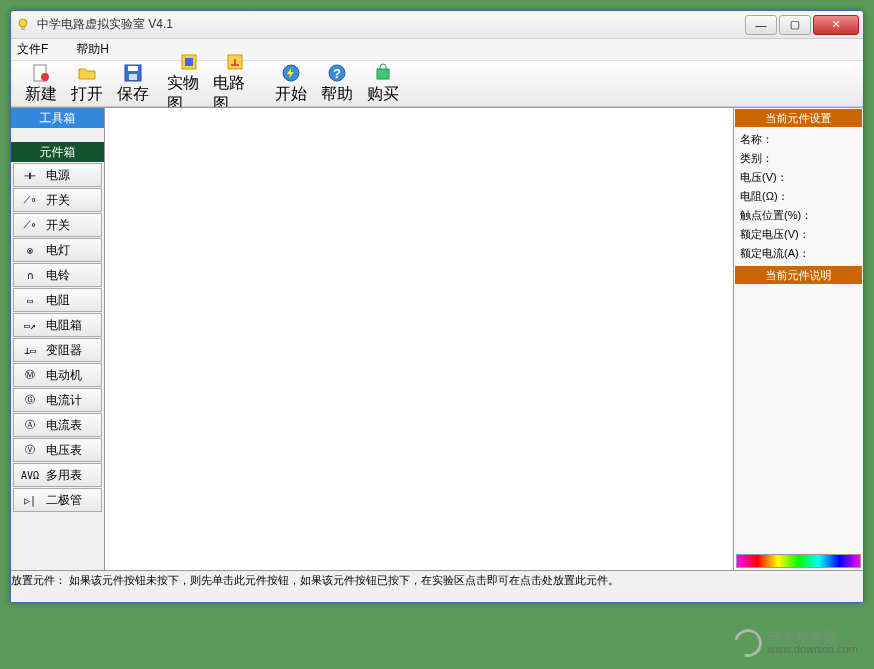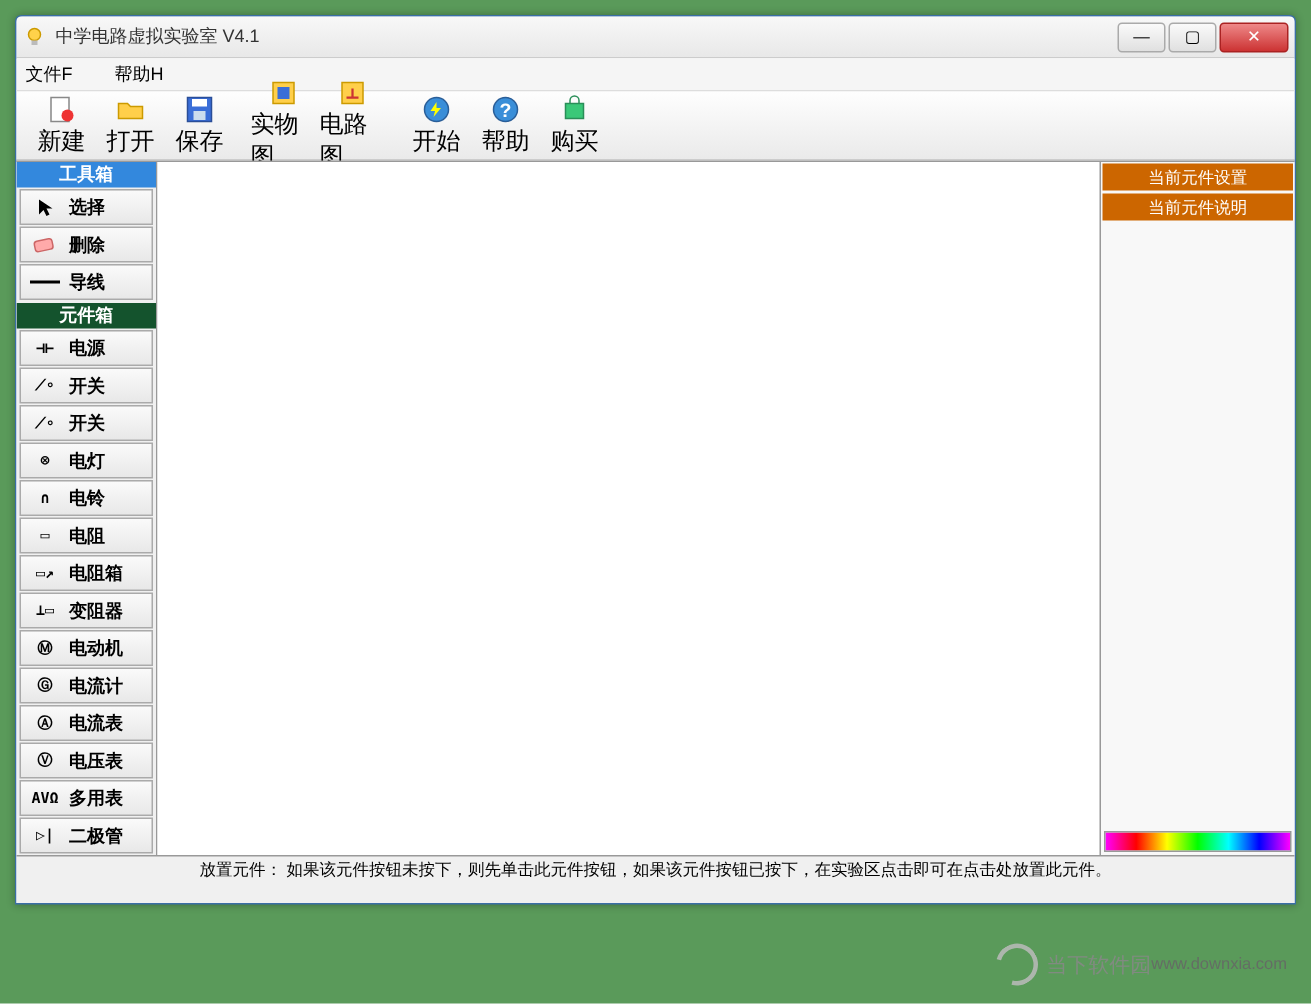--- a/index.html
+++ b/index.html
@@ -12,38 +12,38 @@
 .winbtn { width: 32px; height: 20px; border: 1px solid #aaa; border-radius: 3px; display: flex; align-items: center; justify-content: center; font-size: 11px; background: linear-gradient(#fafafa,#e0e0e0); cursor: pointer; }
 .winbtn.close { background: linear-gradient(#e88,#c33); color: #fff; width: 46px; border-color:#a22;}
 .menubar { height: 22px; background: #f5f5f5; border-bottom: 1px solid #ddd; display: flex; align-items: center; padding: 0 6px; gap: 28px; }
 .menubar span { cursor: pointer; }
 .toolbar { height: 46px; background: linear-gradient(#fefefe,#eaeaea); border-bottom: 1px solid #ccc; display: flex; align-items: center; padding: 2px 8px; gap: 2px; }
 .tbtn { display: flex; flex-direction: column; align-items: center; justify-content: center; width: 44px; height: 42px; cursor: pointer; border-radius: 3px; }
 .tbtn .ticon { width: 22px; height: 22px; display:flex; align-items:center; justify-content:center; }
 .tbtn .tlabel { font-size: 16px; margin-top: 1px; font-family: Liberation Serif, serif; }
 .tsep { width: 8px; }
 .content { flex: 1; display: flex; border-top: 1px solid #999; min-height:0;}
-.leftpanel { width: 94px; background: #f0f0f0; border-right: 1px solid #999; display: flex; flex-direction: column; overflow:hidden;font-weight:bold;}
+.leftpanel { width: 94px; background: #f0f0f0; border-right: 1px solid #999; display: flex; flex-direction: column; overflow:hidden;}
 .boxhdr { height: 20px; color: #fff; display: flex; align-items: center; justify-content: center; font-size: 12px; }
 .boxhdr.toolbox { background: #3388dd; }
 .boxhdr.compbox { background: #14532d; }
 .toolbtn, .compbtn { height: 24px; background: linear-gradient(#fafafa,#e8e8e8); border: 1px solid #aaa; margin: 1px 2px; display: flex; align-items: center; cursor: pointer; font-size: 12px; }
 .toolbtn .ico, .compbtn .ico { width: 32px; display: flex; align-items: center; justify-content: center; font-size: 11px; }
 .toolbtn .lbl, .compbtn .lbl { flex: 1; }
 .canvas { flex: 1; background: #fff; }
 .rightpanel { width: 130px; background: #f8f8f8; border-left: 1px solid #999; display: flex; flex-direction: column; font-size: 11px; }
 .rhdr { height: 18px; background: #cc6600; color: #fff; display: flex; align-items: center; justify-content: center; margin: 1px; }
 .rprops { padding: 4px 6px; display: flex; flex-direction: column; gap: 4px; }
 .rprops div { white-space: nowrap; }
 .rdesc { flex: 1; }
 .colorbar { height: 14px; margin: 2px; background: linear-gradient(to right, #f0f, #f00, #ff0, #0f0, #0ff, #00f, #f0f); border: 1px solid #999; }
-.statusbar { height: 32px; background: #f0f0f0; border-top: 1px solid #999; padding: 2px 0; font-size: 11px; line-height: 14px; text-align: center; }
+.statusbar { height: 32px; background: #f0f0f0; border-top: 1px solid #999; padding: 2px 0; font-size: 11px; line-height: 14px; }
 .watermark { position: absolute; right: 16px; bottom: 12px; display: flex; align-items: center; gap: 6px; opacity: 0.85; }
 .watermark .wlogo { width: 28px; height: 28px; border: 3px solid #bbb; border-radius: 50%; border-left-color: transparent; transform: rotate(-30deg);}
-.watermark .wtxt { display:flex; flex-direction:row; font-size:11px; color:#666; line-height:12px;}
+.watermark .wtxt { display:flex; flex-direction:column; font-size:11px; color:#666; line-height:12px;}
 .watermark .wtxt .cn{ font-size:14px; color:#888;}
 svg { display:block; }
 </style>
 </head>
 <body>
 
 <div class="window">
   <div class="titlebar">
     <span class="icon">
       <svg width="14" height="14" viewBox="0 0 14 14">
@@ -137,46 +137,20 @@
             <path d="M7 6V4a3 3 0 016 0v2" fill="none" stroke="#2a8e58"></path>
           </svg>
         </span>
       <span class="tlabel">购买</span>
     </div>
   </div>
 
   <div class="content">
     <div class="leftpanel">
       <div class="boxhdr toolbox">工具箱</div>
-      <div id="tools-container">
-          <div class="toolbtn">
-            <span class="ico">
-              <svg width="14" height="14">
-                <path d="M3 2l0 10 3-3 2 4 2-1-2-4 4 0z" fill="#000"></path>
-              </svg>
-            </span>
-            <span class="lbl">选择</span>
-          </div>
-          <div class="toolbtn">
-            <span class="ico">
-              <svg width="18" height="12">
-                <rect x="2" y="3" width="12" height="7" rx="2" fill="#faa" stroke="#c66" transform="rotate(-12 8 6)"></rect>
-              </svg>
-            </span>
-            <span class="lbl">删除</span>
-          </div>
-          <div class="toolbtn">
-            <span class="ico">
-              <svg width="20" height="6">
-                <line x1="0" y1="3" x2="20" y2="3" stroke="#000" stroke-width="2"></line>
-              </svg>
-            </span>
-            <span class="lbl">导线</span>
-          </div>
-        </div>
       <div style="height:14px"></div>
       <div class="boxhdr compbox">元件箱</div>
       <div id="comps-container">
           <div class="compbtn">
             <span class="ico" style="font-family:monospace;font-size:10px">⊣⊢</span>
             <span class="lbl">电源</span>
           </div>
           <div class="compbtn">
             <span class="ico" style="font-family:monospace;font-size:10px">⟋∘</span>
             <span class="lbl">开关</span>
@@ -227,20 +201,29 @@
           </div>
           <div class="compbtn">
             <span class="ico" style="font-family:monospace;font-size:10px">▷|</span>
             <span class="lbl">二极管</span>
           </div>
         </div>
     </div>
     <div class="canvas"></div>
     <div class="rightpanel">
       <div class="rhdr">当前元件设置</div>
+      <div class="rprops">
+        <div>名称：</div>
+        <div>类别：</div>
+        <div>电压(V)：</div>
+        <div>电阻(Ω)：</div>
+        <div>触点位置(%)：</div>
+        <div>额定电压(V)：</div>
+        <div>额定电流(A)：</div>
+      </div>
       <div class="rhdr">当前元件说明</div>
       <div class="rdesc"></div>
       <div class="colorbar"></div>
     </div>
   </div>
 
   <div class="statusbar">
     <div>放置元件：  如果该元件按钮未按下，则先单击此元件按钮，如果该元件按钮已按下，在实验区点击即可在点击处放置此元件。</div>
   </div>
 </div>

